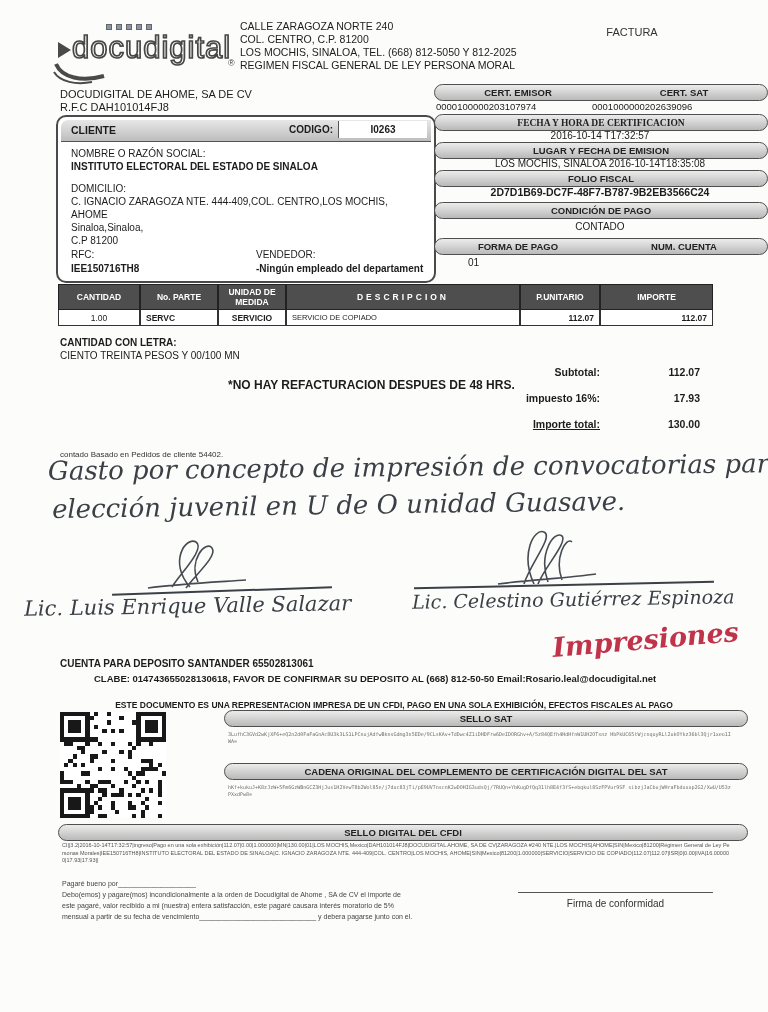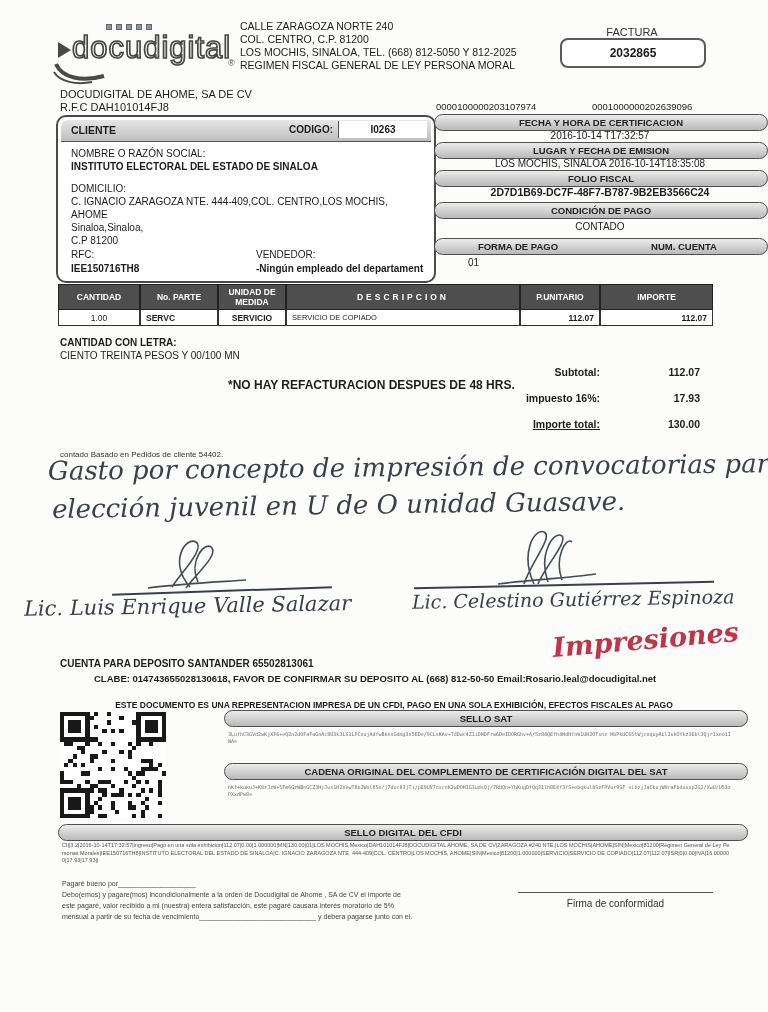--- a/index.html
+++ b/index.html
@@ -92,23 +92,20 @@
   </div>
 
   <div class="abs t10" style="left:240px;top:20px;">
     <div>CALLE ZARAGOZA NORTE 240</div>
     <div>COL. CENTRO, C.P. 81200</div>
     <div>LOS MOCHIS, SINALOA, TEL. (668) 812-5050 Y 812-2025</div>
     <div>REGIMEN FISCAL GENERAL DE LEY PERSONA MORAL</div>
   </div>
 
   <div class="abs fact-label">FACTURA</div>
-  <div class="abs fact-box">
-    <span>2032865</span>
-  </div>
 
   <div class="abs" style="left:60px;top:88px;font-size:11px;">DOCUDIGITAL DE AHOME, SA DE CV</div>
   <div class="abs" style="left:60px;top:101px;font-size:11px;">R.F.C DAH101014FJ8</div>
 
   <div class="abs cli-box">
     <div class="cli-bar">
       <span class="lbl">CLIENTE</span>
       <span class="cod">CODIGO:</span>
       <span class="codval">I0263</span>
     </div>
@@ -118,24 +115,28 @@
     <div class="cli-line" style="top:79px;">C. IGNACIO ZARAGOZA NTE. 444-409,COL. CENTRO,LOS MOCHIS,</div>
     <div class="cli-line" style="top:92px;">AHOME</div>
     <div class="cli-line" style="top:105px;">Sinaloa,Sinaloa,</div>
     <div class="cli-line" style="top:118px;">C.P 81200</div>
     <div class="cli-line" style="top:132px;">RFC:</div>
     <div class="cli-line b" style="top:146px;">IEE150716TH8</div>
     <div class="cli-line" style="left:198px;top:132px;">VENDEDOR:</div>
     <div class="cli-line b" style="left:198px;top:146px;">-Ningún empleado del departament</div>
   </div>
 
+  <div class="abs pill split" style="top:84px;">
+    <span>CERT. EMISOR</span>
+    <span>CERT. SAT</span>
+  </div>
   <div class="abs t9" style="left:436px;top:101px;">0000100000203107974</div>
   <div class="abs t9" style="left:592px;top:101px;">0001000000202639096</div>
 
-  <div class="abs pill" style="top:114px;">FECHA Y HORA DE CERTIFICACION</div>
+  <div class="abs pill" style="top:114px;font-family:Liberation Serif, serif;">FECHA Y HORA DE CERTIFICACION</div>
   <div class="abs ctr" style="left:434px;top:130px;width:332px;font-size:10px;">2016-10-14 T17:32:57</div>
 
   <div class="abs pill" style="top:142px;">LUGAR Y FECHA DE EMISION</div>
   <div class="abs ctr" style="left:434px;top:158px;width:332px;font-size:10px;">LOS MOCHIS, SINALOA 2016-10-14T18:35:08</div>
 
   <div class="abs pill" style="top:170px;">FOLIO FISCAL</div>
   <div class="abs ctr b" style="left:434px;top:186px;width:332px;font-size:10.5px;">2D7D1B69-DC7F-48F7-B787-9B2EB3566C24</div>
 
   <div class="abs pill" style="top:202px;">CONDICIÓN DE PAGO</div>
   <div class="abs ctr" style="left:434px;top:221px;width:332px;font-size:10px;">CONTADO</div>

